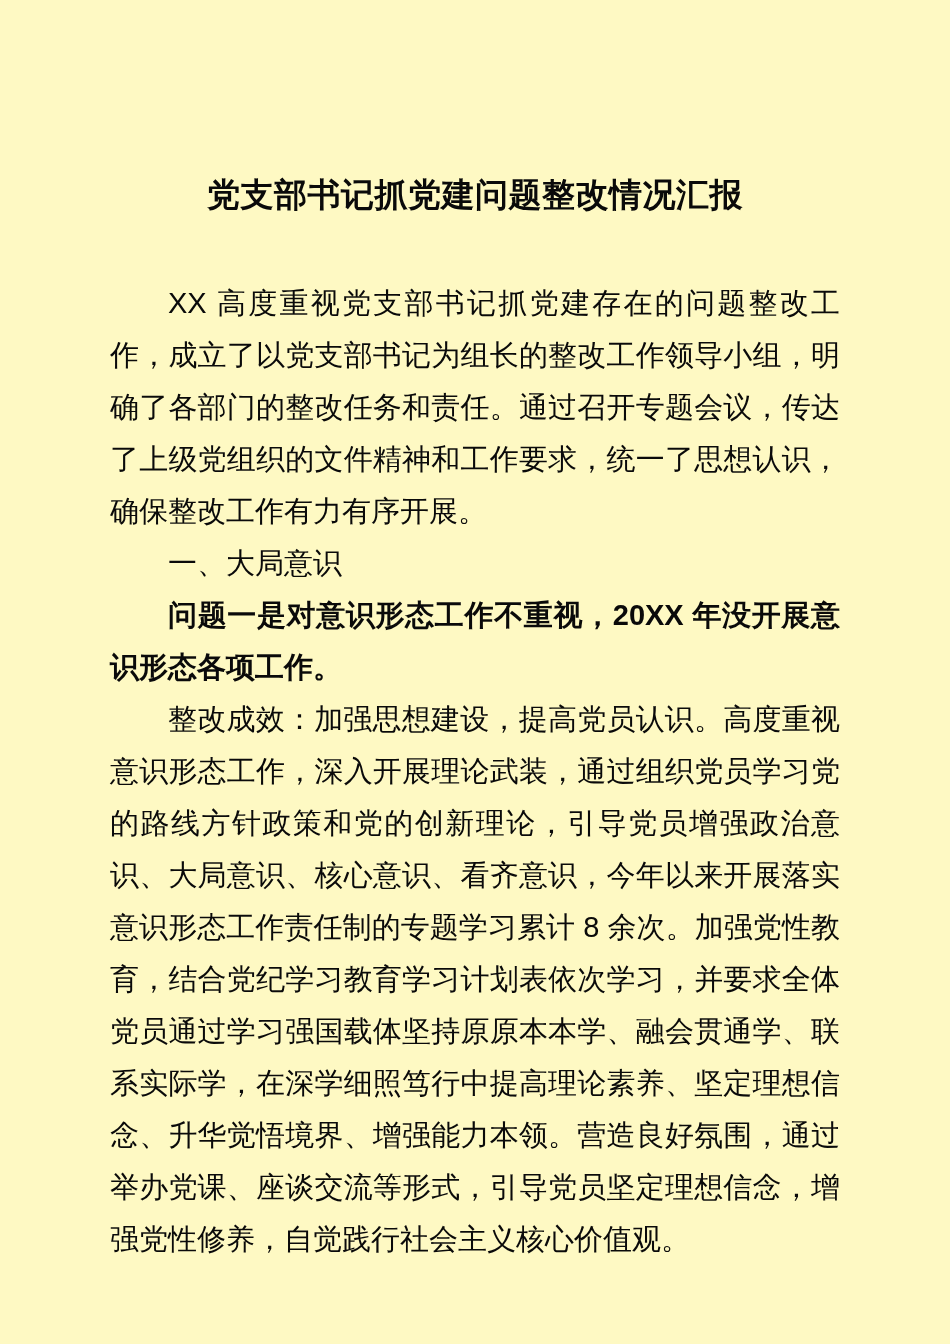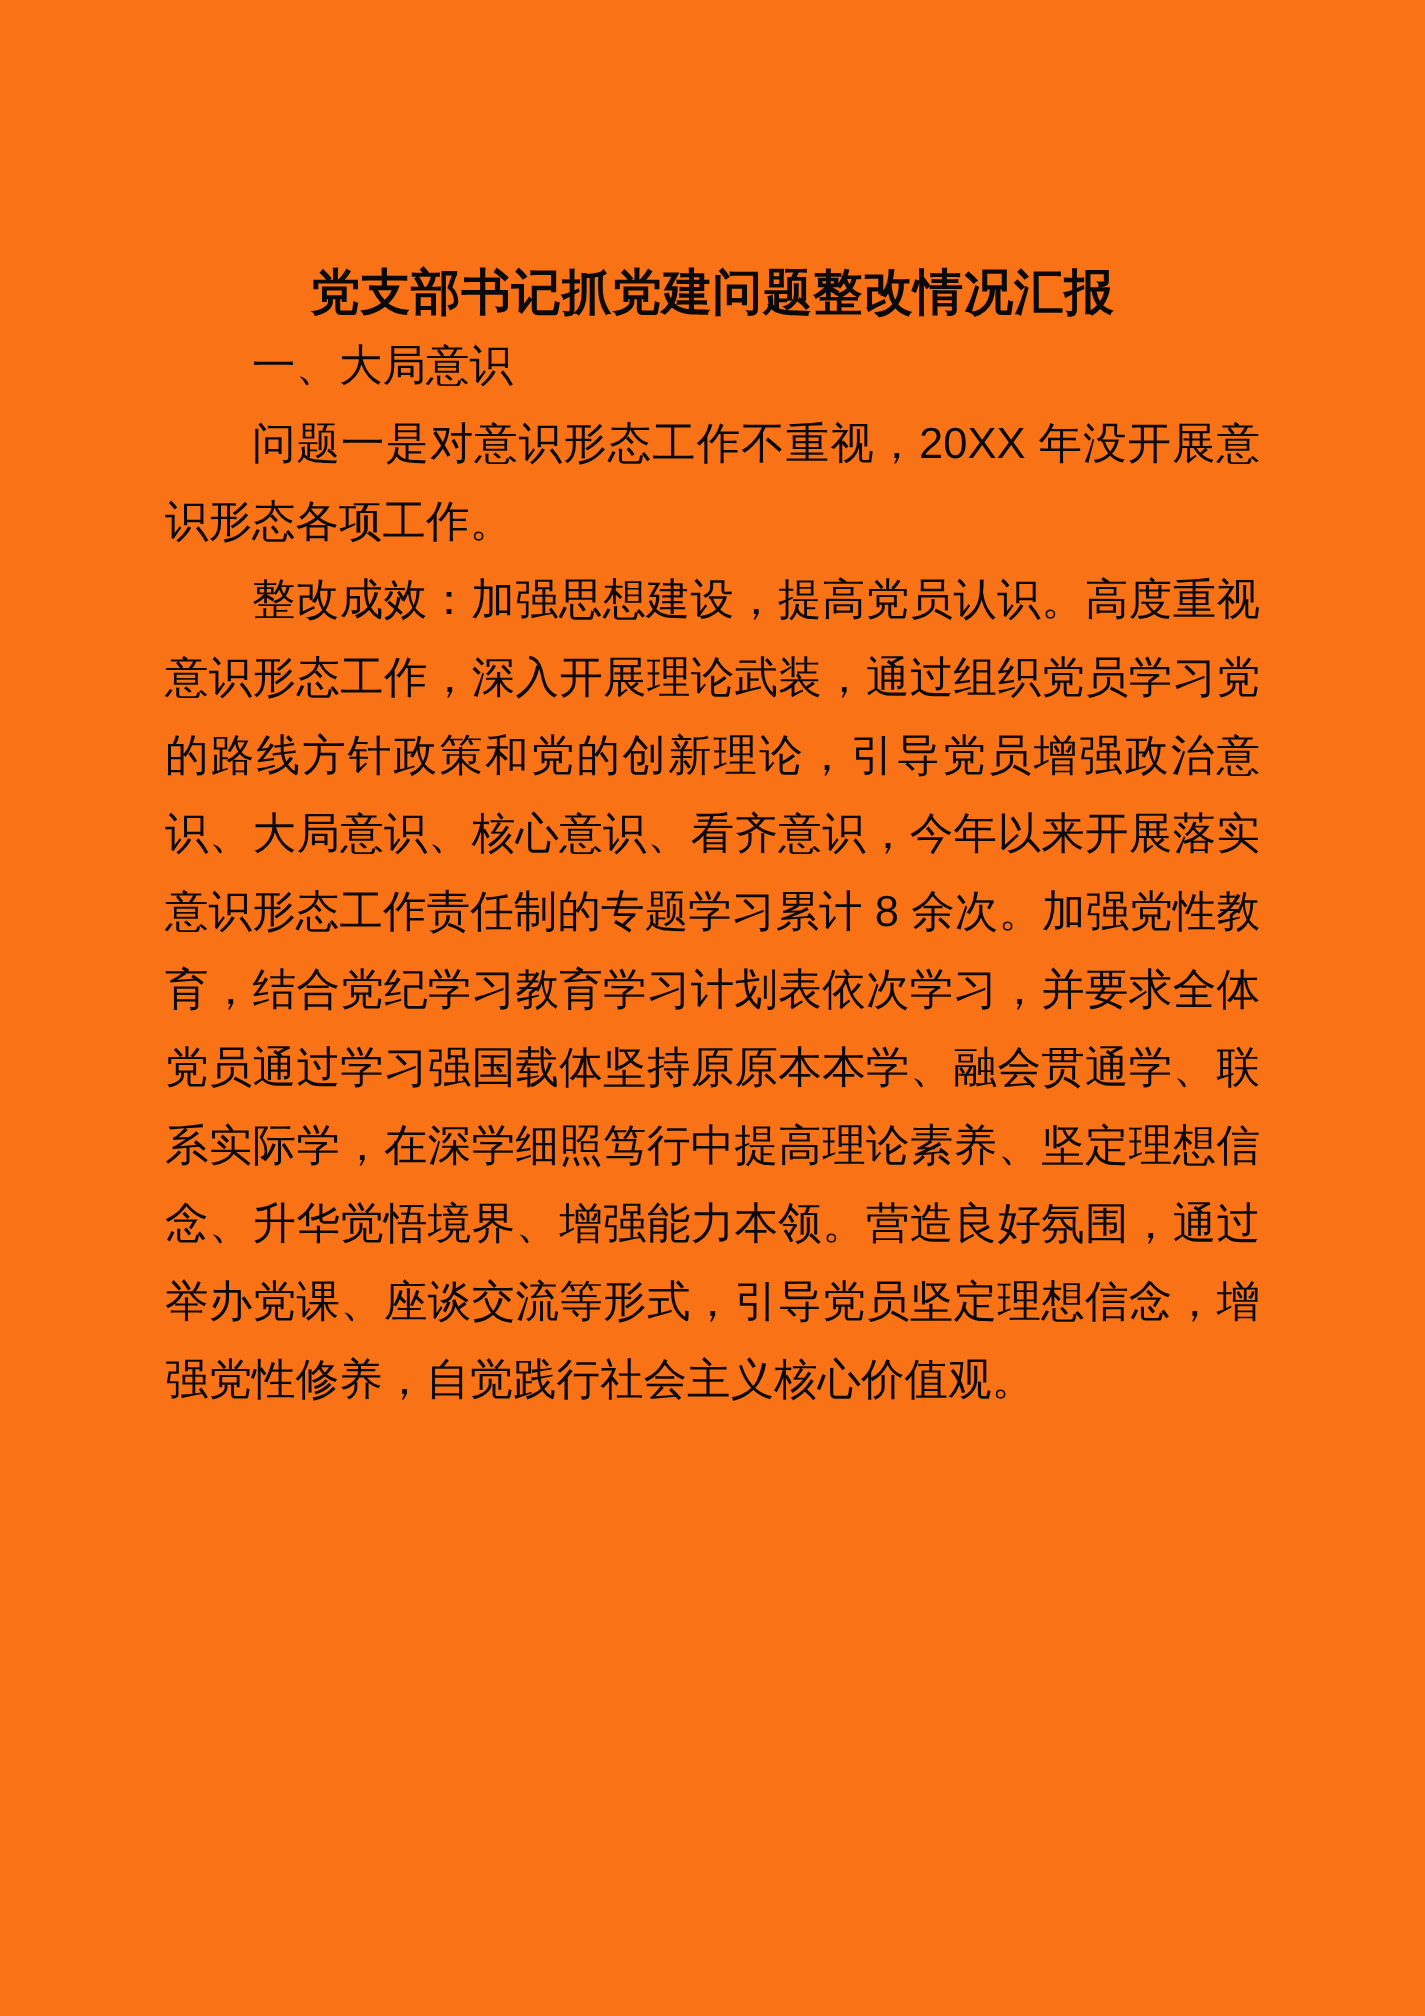--- a/index.html
+++ b/index.html
@@ -5,21 +5,21 @@
   html, body {
     margin: 0;
     padding: 0;
     background: #ffffff;
   }
 
   .page {
     position: relative;
     width: 950px;
     height: 1344px;
-    background: #f97316;
+    background: #fef9c3;
     overflow: hidden;
     font-family: "Liberation Sans", "DejaVu Sans", sans-serif;
     color: #000000;
     box-sizing: border-box;
   }
 
   .content {
     position: absolute;
     left: 110px;
     top: 0;
@@ -46,21 +46,21 @@
     margin: 0;
     color: #0a0a0a;
     letter-spacing: 0px;
   }
 
   .para.indent {
     text-indent: 58px;
   }
 
   .para.bold {
-    font-weight: normal;
+    font-weight: bold;
   }
 
   .lead-in {
     font-weight: normal;
   }
 
   .gap-before-first {
     margin-top: 59px;
   }
 
@@ -69,20 +69,21 @@
   }
 </style>
 </head>
 <body>
 
 <div class="page">
   <div class="content">
 
     <h1 class="doc-title">党支部书记抓党建问题整改情况汇报</h1>
 
+    <p class="para indent gap-before-first">XX 高度重视党支部书记抓党建存在的问题整改工作，成立了以党支部书记为组长的整改工作领导小组，明确了各部门的整改任务和责任。通过召开专题会议，传达了上级党组织的文件精神和工作要求，统一了思想认识，确保整改工作有力有序开展。</p>
 
     <p class="para indent gap-section">一、大局意识</p>
 
     <p class="para indent bold">问题一是对意识形态工作不重视，20XX 年没开展意识形态各项工作。</p>
 
     <p class="para indent"><span class="lead-in">整改成效：</span><span>加强思想建设，提高党员认识。高度重视意识形态工作，深入开展理论武装，通过组织党员学习党的路线方针政策和党的创新理论，引导党员增强政治意识、大局意识、核心意识、看齐意识，今年以来开展落实意识形态工作责任制的专题学习累计 8 余次。加强党性教育，结合党纪学习教育学习计划表依次学习，并要求全体党员通过学习强国载体坚持原原本本学、融会贯通学、联系实际学，在深学细照笃行中提高理论素养、坚定理想信念、升华觉悟境界、增强能力本领。营造良好氛围，通过举办党课、座谈交流等形式，引导党员坚定理想信念，增强党性修养，自觉践行社会主义核心价值观。</span></p>
 
   </div>
 </div>
 

